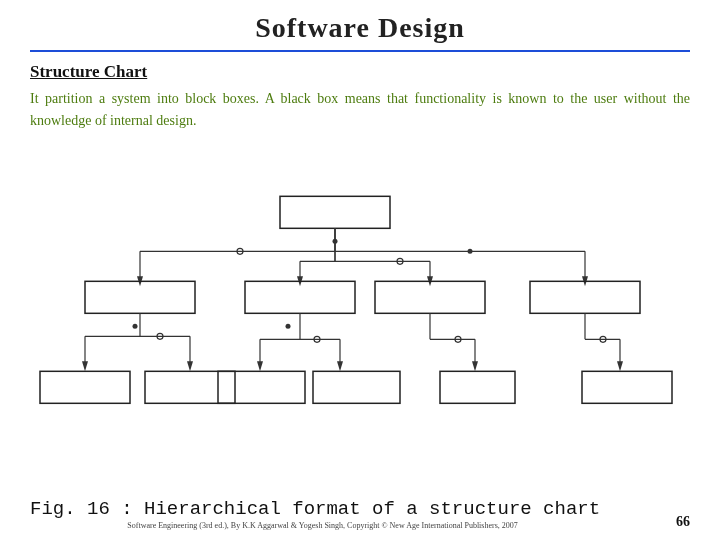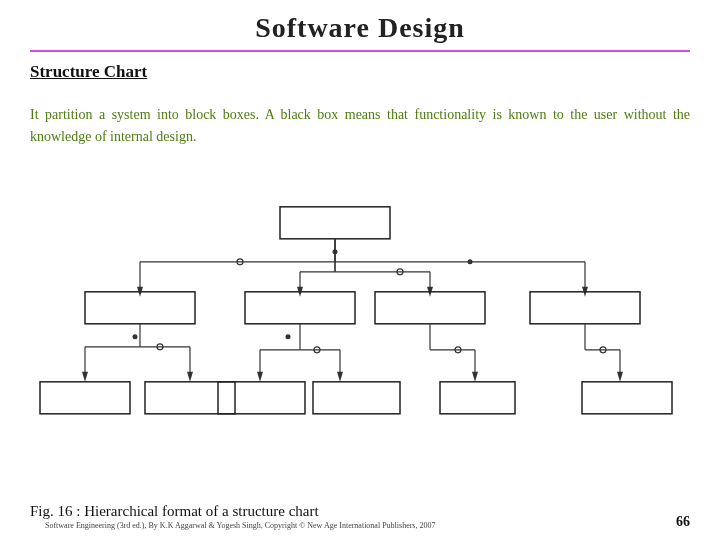--- a/index.html
+++ b/index.html
@@ -17,37 +17,37 @@
       height: 540px;
       background: #fff;
       padding: 0 30px 10px 30px;
       display: flex;
       flex-direction: column;
     }
 
     .title-area {
       text-align: center;
       padding: 12px 0 6px 0;
-      border-bottom: 2px solid #d946ef;
+      border-bottom: 2px solid #1d4ed8;
       margin-bottom: 10px;
     }
 
     .main-title {
       font-size: 28px;
       font-weight: bold;
       font-family: 'Times New Roman', Times, serif;
       color: #222;
       letter-spacing: 1px;
     }
 
     .section-heading {
       font-size: 17px;
       font-weight: bold;
       color: #111;
-      margin-bottom: 22px;
+      margin-bottom: 6px;
       text-decoration: underline;
     }
 
     .description {
       font-size: 14px;
       color: #4d7c0f;
       line-height: 1.55;
       text-align: justify;
       margin-bottom: 8px;
     }
@@ -64,23 +64,24 @@
     }
 
     .caption-area {
       display: flex;
       justify-content: space-between;
       align-items: flex-end;
       padding-top: 2px;
     }
 
     .caption-text {
-      font-size: 15px;
+      font-size: 19px;
       color: #111;
       font-weight: normal;
+      font-family: Liberation Mono, monospace;
     }
 
     .page-number {
       font-size: 14px;
       color: #111;
       font-weight: bold;
     }
 
     .small-caption {
       font-size: 8px;

